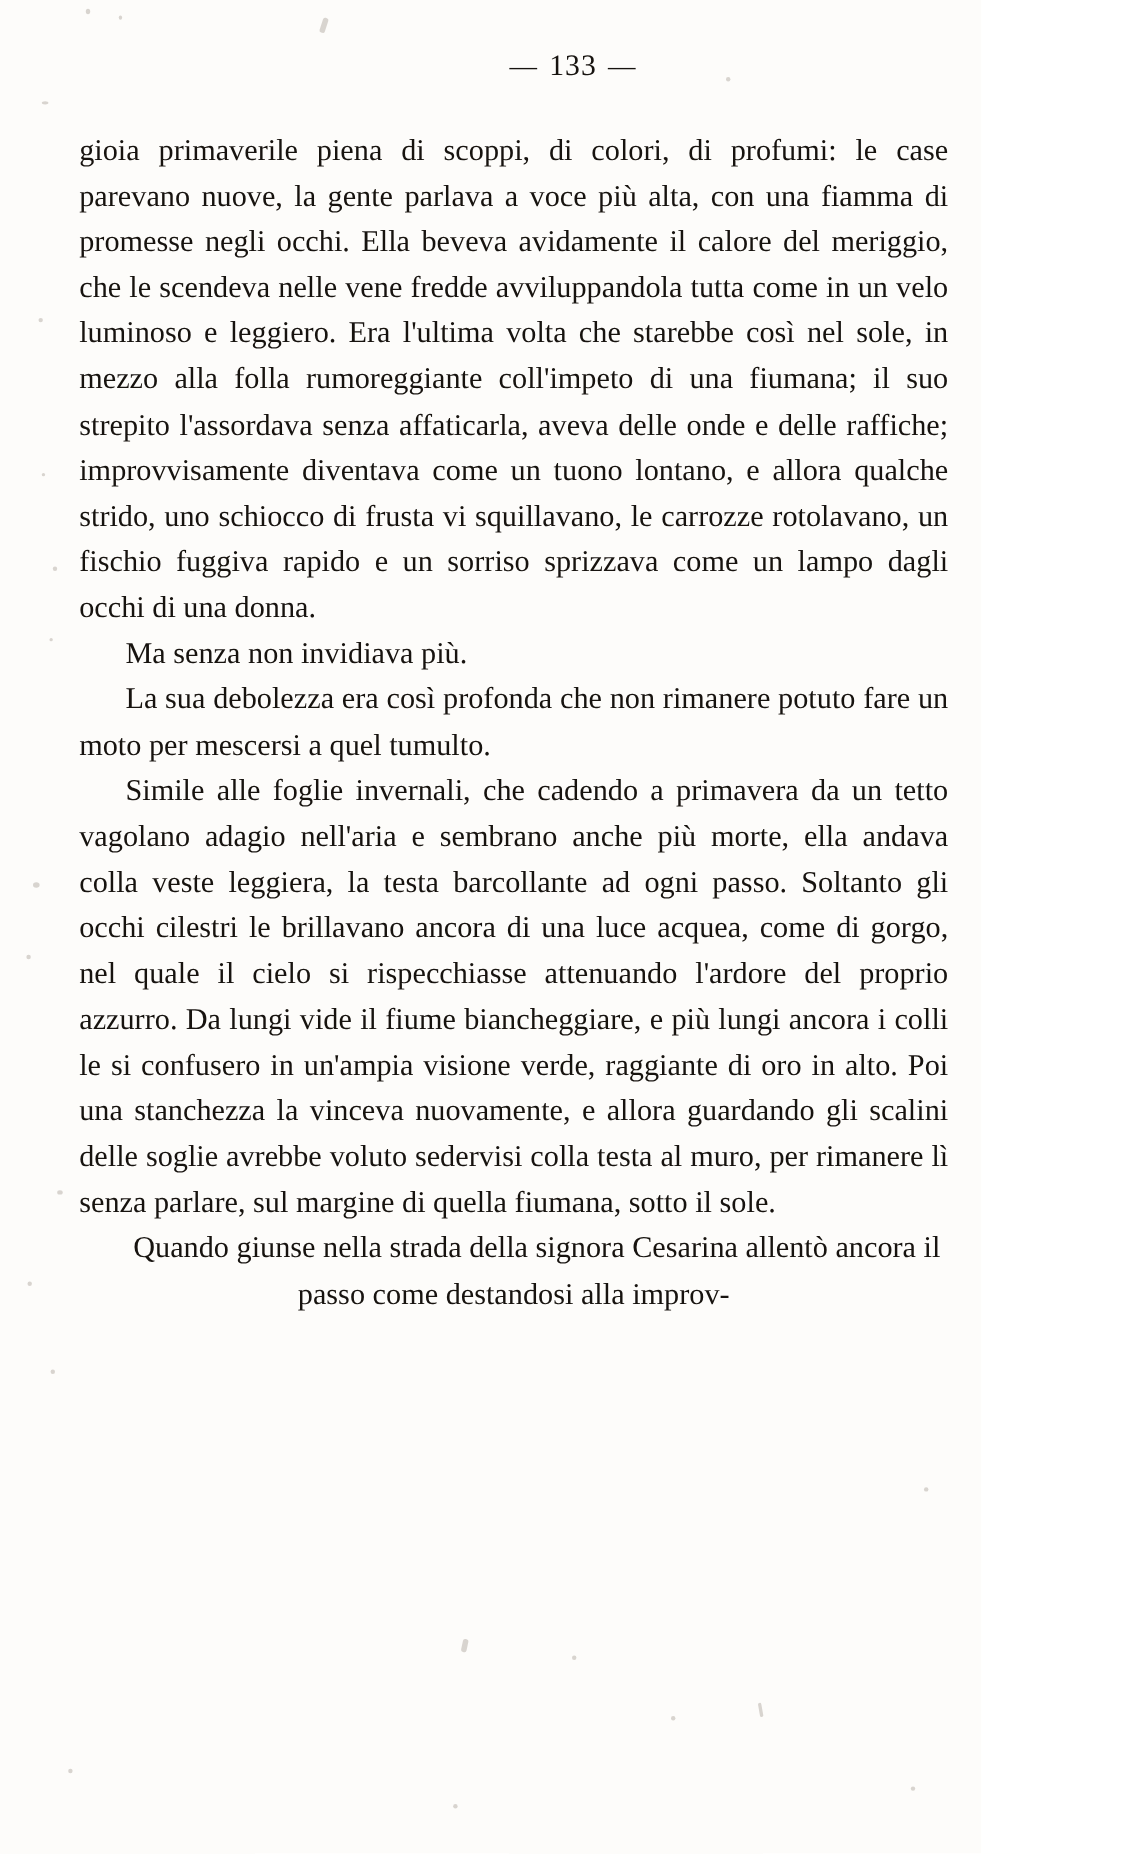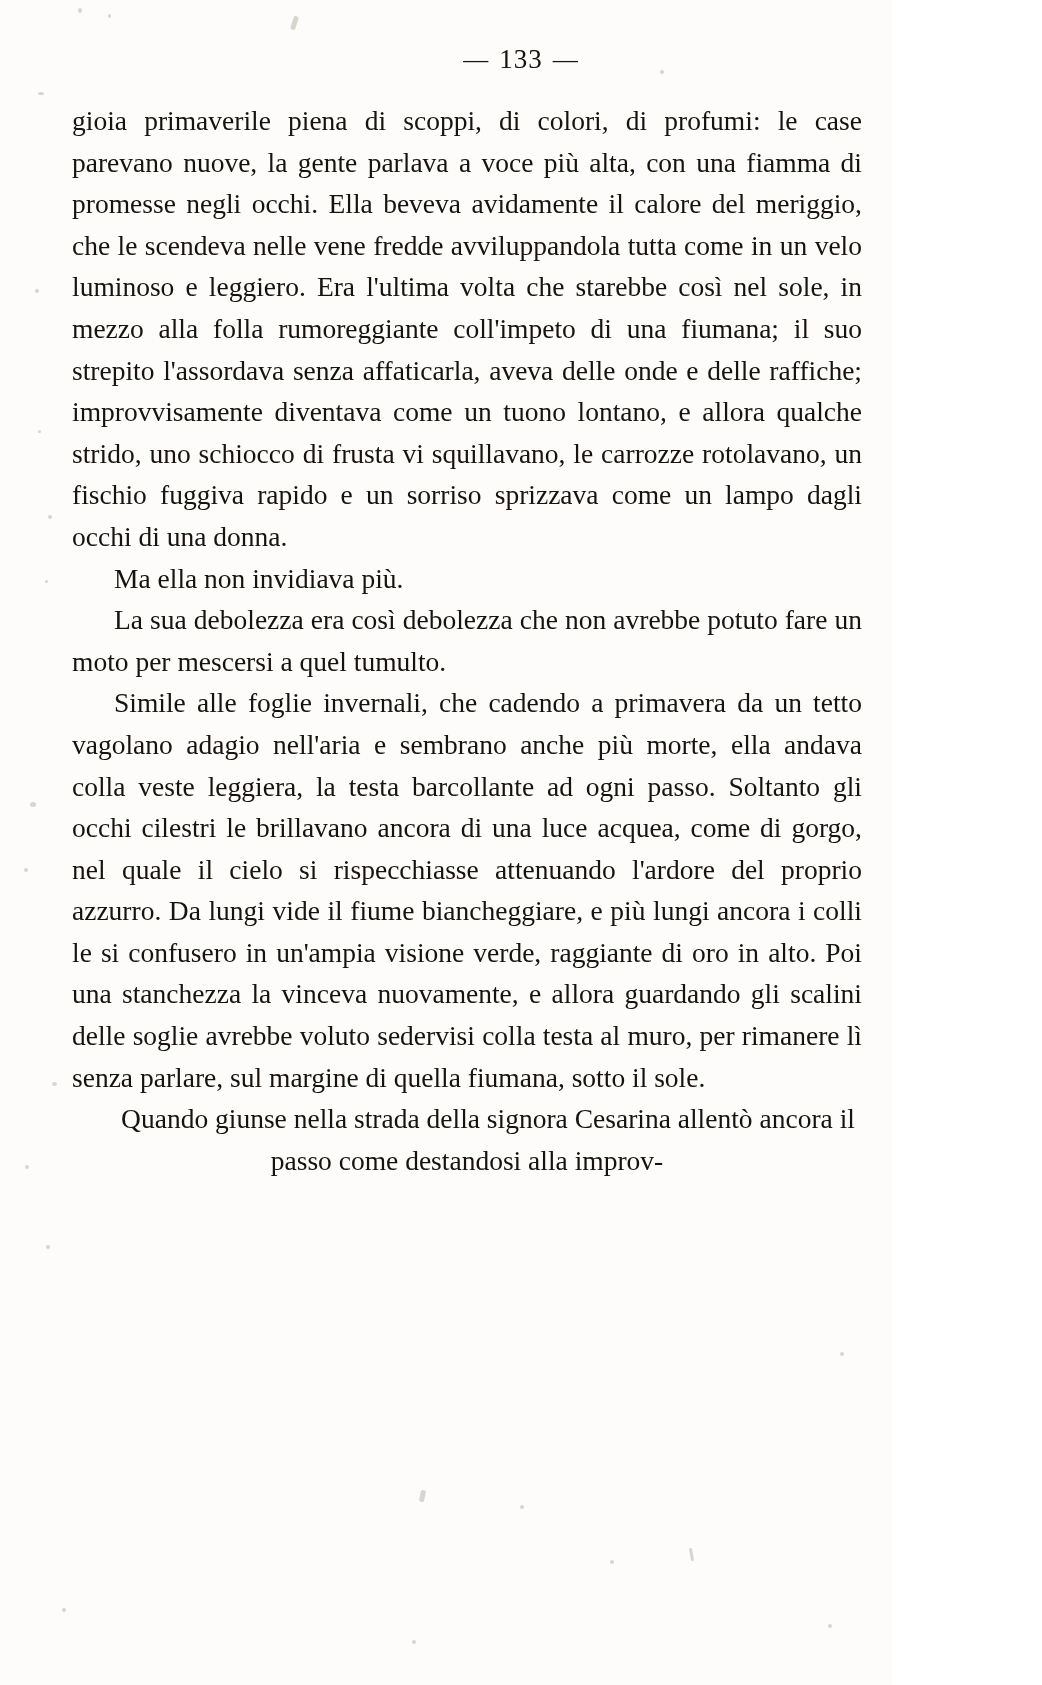--- a/index.html
+++ b/index.html
@@ -50,20 +50,21 @@
     text-justify: inter-word;
     color: #17130f;
   }
   .body-text p {
     margin: 0;
     text-indent: 42px;
     hyphens: none;
   }
   .body-text p.noindent {
     text-indent: 0;
+    margin-top: 15px;
   }
   .body-text p.last {
     text-align: center;
   }
 </style>
 </head>
 <body>
 
 <div class="page">
 
@@ -94,19 +95,19 @@
   <div class="speck" style="left:828px;top:1624px;width:4px;height:4px;"></div>
   <div class="speck" style="left:960px;top:700px;width:3px;height:3px;"></div>
   <div class="speck" style="left:930px;top:1190px;width:4px;height:4px;"></div>
 
   <div class="page-number">
     <span class="dash">—</span><span>133</span><span class="dash">—</span>
   </div>
 
   <div class="body-text">
     <p class="noindent">gioia primaverile piena di scoppi, di colori, di profumi: le case parevano nuove, la gente parlava a voce più alta, con una fiamma di promesse negli occhi. Ella beveva avidamente il calore del meriggio, che le scendeva nelle vene fredde avviluppandola tutta come in un velo luminoso e leggiero. Era l'ultima volta che starebbe così nel sole, in mezzo alla folla rumoreggiante coll'impeto di una fiumana; il suo strepito l'assordava senza affaticarla, aveva delle onde e delle raffiche; improvvisamente diventava come un tuono lontano, e allora qualche strido, uno schiocco di frusta vi squillavano, le carrozze rotolavano, un fischio fuggiva rapido e un sorriso sprizzava come un lampo dagli occhi di una donna.</p>
-    <p>Ma ella non invidiava più.</p>
-    <p>La sua debolezza era così debolezza che non avrebbe potuto fare un moto per mescersi a quel tumulto.</p>
+    <p>Ma senza non invidiava più.</p>
+    <p>La sua debolezza era così profonda che non rimanere potuto fare un moto per mescersi a quel tumulto.</p>
     <p>Simile alle foglie invernali, che cadendo a primavera da un tetto vagolano adagio nell'aria e sembrano anche più morte, ella andava colla veste leggiera, la testa barcollante ad ogni passo. Soltanto gli occhi cilestri le brillavano ancora di una luce acquea, come di gorgo, nel quale il cielo si rispecchiasse attenuando l'ardore del proprio azzurro. Da lungi vide il fiume biancheggiare, e più lungi ancora i colli le si confusero in un'ampia visione verde, raggiante di oro in alto. Poi una stanchezza la vinceva nuovamente, e allora guardando gli scalini delle soglie avrebbe voluto sedervisi colla testa al muro, per rimanere lì senza parlare, sul margine di quella fiumana, sotto il sole.</p>
     <p class="last">Quando giunse nella strada della signora Cesarina allentò ancora il passo come destandosi alla improv-</p>
   </div>
 
 </div>
 
 </body></html>

